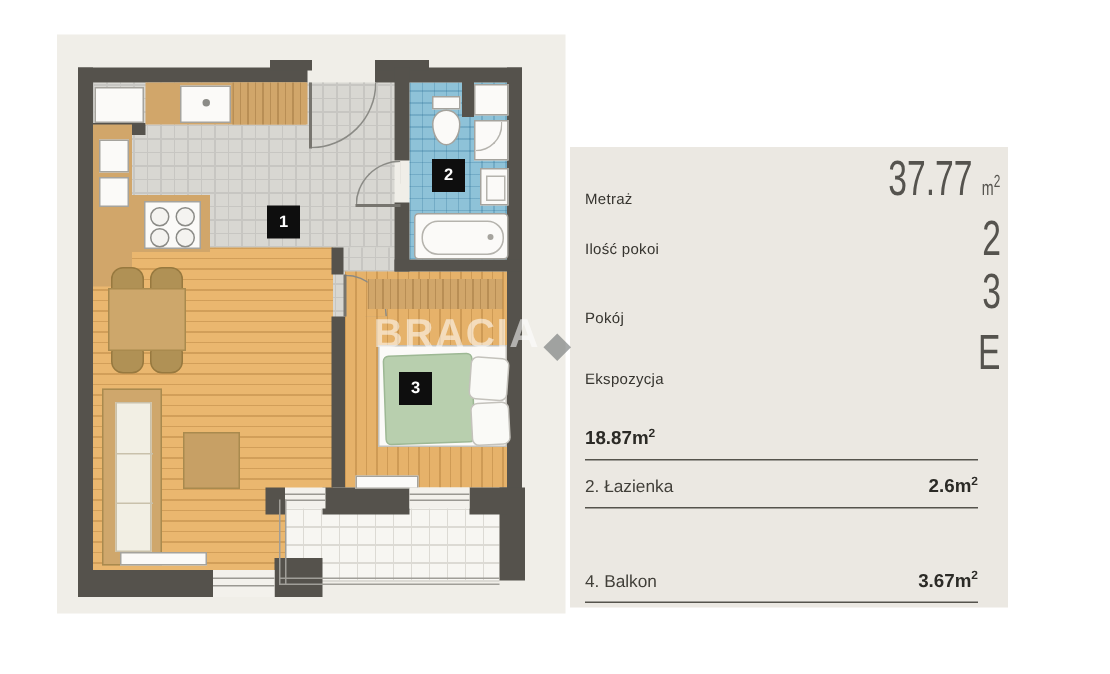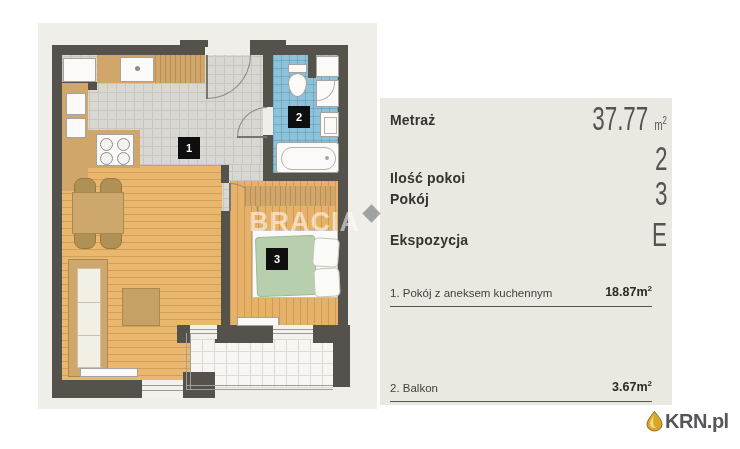--- a/index.html
+++ b/index.html
@@ -28,32 +28,32 @@
   .chair{position:absolute;width:22px;height:17px;background:#b09155;border:1px solid #97793f;
          border-radius:8px 8px 3px 3px;box-sizing:border-box;}
   .chair.flip{border-radius:3px 3px 8px 8px;}
   .room-label{position:absolute;width:22px;height:22px;background:#0e0e0e;color:#fff;
               font-size:11px;font-weight:bold;display:flex;align-items:center;justify-content:center;z-index:5;}
   .burner{position:absolute;width:11px;height:11px;border:1px solid #8b8b87;border-radius:50%;background:#f4f3f0;}
   .arc{position:absolute;box-sizing:border-box;}
   .thinline{position:absolute;background:#9a9892;}
   
   #panel{position:absolute;left:380px;top:98px;width:292px;height:307px;background:#ebe8e2;}
-  .spec-label{position:absolute;left:10px;font-size:14px;font-weight:bold;color:#36342f;letter-spacing:.2px;}
+  .spec-label{position:absolute;left:10px;font-size:10px;font-weight:normal;color:#36342f;letter-spacing:.2px;margin-top:16px;}
   .spec-value{position:absolute;right:5px;font-size:33px;font-weight:100;color:#55534e;line-height:1;
               transform:scaleX(.68);transform-origin:right top;white-space:nowrap;}
   .spec-value .unit{font-size:14px;font-weight:300;}
   .room-row{position:absolute;left:10px;width:262px;display:flex;justify-content:space-between;
             align-items:flex-end;border-bottom:1.5px solid #55534c;padding-bottom:7px;}
   .room-name{font-size:11.5px;color:#413f39;}
   .room-area{font-size:12.5px;font-weight:bold;color:#2b2a26;}
   .room-area sup{font-size:8px;}
   
   #watermark{position:absolute;left:249px;top:207px;z-index:20;font-size:27px;font-weight:bold;
-             color:rgba(255,255,255,.55);letter-spacing:1px;white-space:nowrap;display:flex;align-items:flex-start;}
+             color:rgba(255,255,255,.55);letter-spacing:1px;white-space:nowrap;display:flex;align-items:flex-end;}
   #watermark .diamond{display:inline-block;width:13px;height:13px;background:rgba(106,111,111,.6);
              transform:rotate(45deg);margin:0 5px;}
   
   #krn{position:absolute;left:646px;top:410px;display:flex;align-items:center;gap:2px;}
   #krn .txt{font-size:20px;font-weight:bold;color:#55565a;letter-spacing:-.5px;}
 </style>
 </head>
 <body>
 
 <div id="canvas">
@@ -173,45 +173,41 @@
       </div>
     <div class="room-label" style="left:228px;top:225px;">
         <span>3</span>
       </div>
   </div>
 
   <div id="panel">
     <div class="spec-label" style="top:14px;">Metraż</div>
     <div class="spec-value" style="top:4px;"><span>37.77</span> <span class="unit"><span>m</span><sup>2</sup></span></div>
 
-    <div class="spec-label" style="top:72px;">Ilość pokoi</div>
+    <div class="spec-label" style="top:47px;">Ilość pokoi</div>
     <div class="spec-value" style="top:44px;">2</div>
 
     <div class="spec-label" style="top:93px;">Pokój</div>
     <div class="spec-value" style="top:79px;">3</div>
 
     <div class="spec-label" style="top:134px;">Ekspozycja</div>
     <div class="spec-value" style="top:120px;">E</div>
 
     <div class="room-row" style="top:186px;">
-      <span class="room-name">1. Pokój z aneksem kuchennym</span>
       <span class="room-area"><span>18.87m</span><sup>2</sup></span>
     </div>
+    <div class="room-row" style="top:218px;">
+      <span class="room-name">2. Łazienka</span>
+      <span class="room-area"><span>2.6m</span><sup>2</sup></span>
+    </div>
     <div class="room-row" style="top:281px;">
-      <span class="room-name">2. Balkon</span>
+      <span class="room-name">4. Balkon</span>
       <span class="room-area"><span>3.67m</span><sup>2</sup></span>
     </div>
   </div>
 
   <div id="watermark">
     <span>BRACIA</span>
     <span class="diamond"></span>
   </div>
 
-  <div id="krn">
-    <svg width="17" height="21" viewBox="0 0 17 21">
-      <path d="M8.5 0.5 C4.5 5.5 1 9.5 1 13.5 a7.5 6.5 0 0 0 15 0 C16 9.5 12.5 5.5 8.5 0.5 Z" fill="#d9a628" stroke="#8a6d1f" stroke-width="1"></path>
-      <path d="M8.5 3.5 C6 7 4 10 4 13 a4.5 4 0 0 0 6 3.8 C7 15 6 10 8.5 3.5 Z" fill="#f0d98a"></path>
-    </svg>
-    <span class="txt">KRN.pl</span>
-  </div>
 
 </div>
 
 </body></html>

